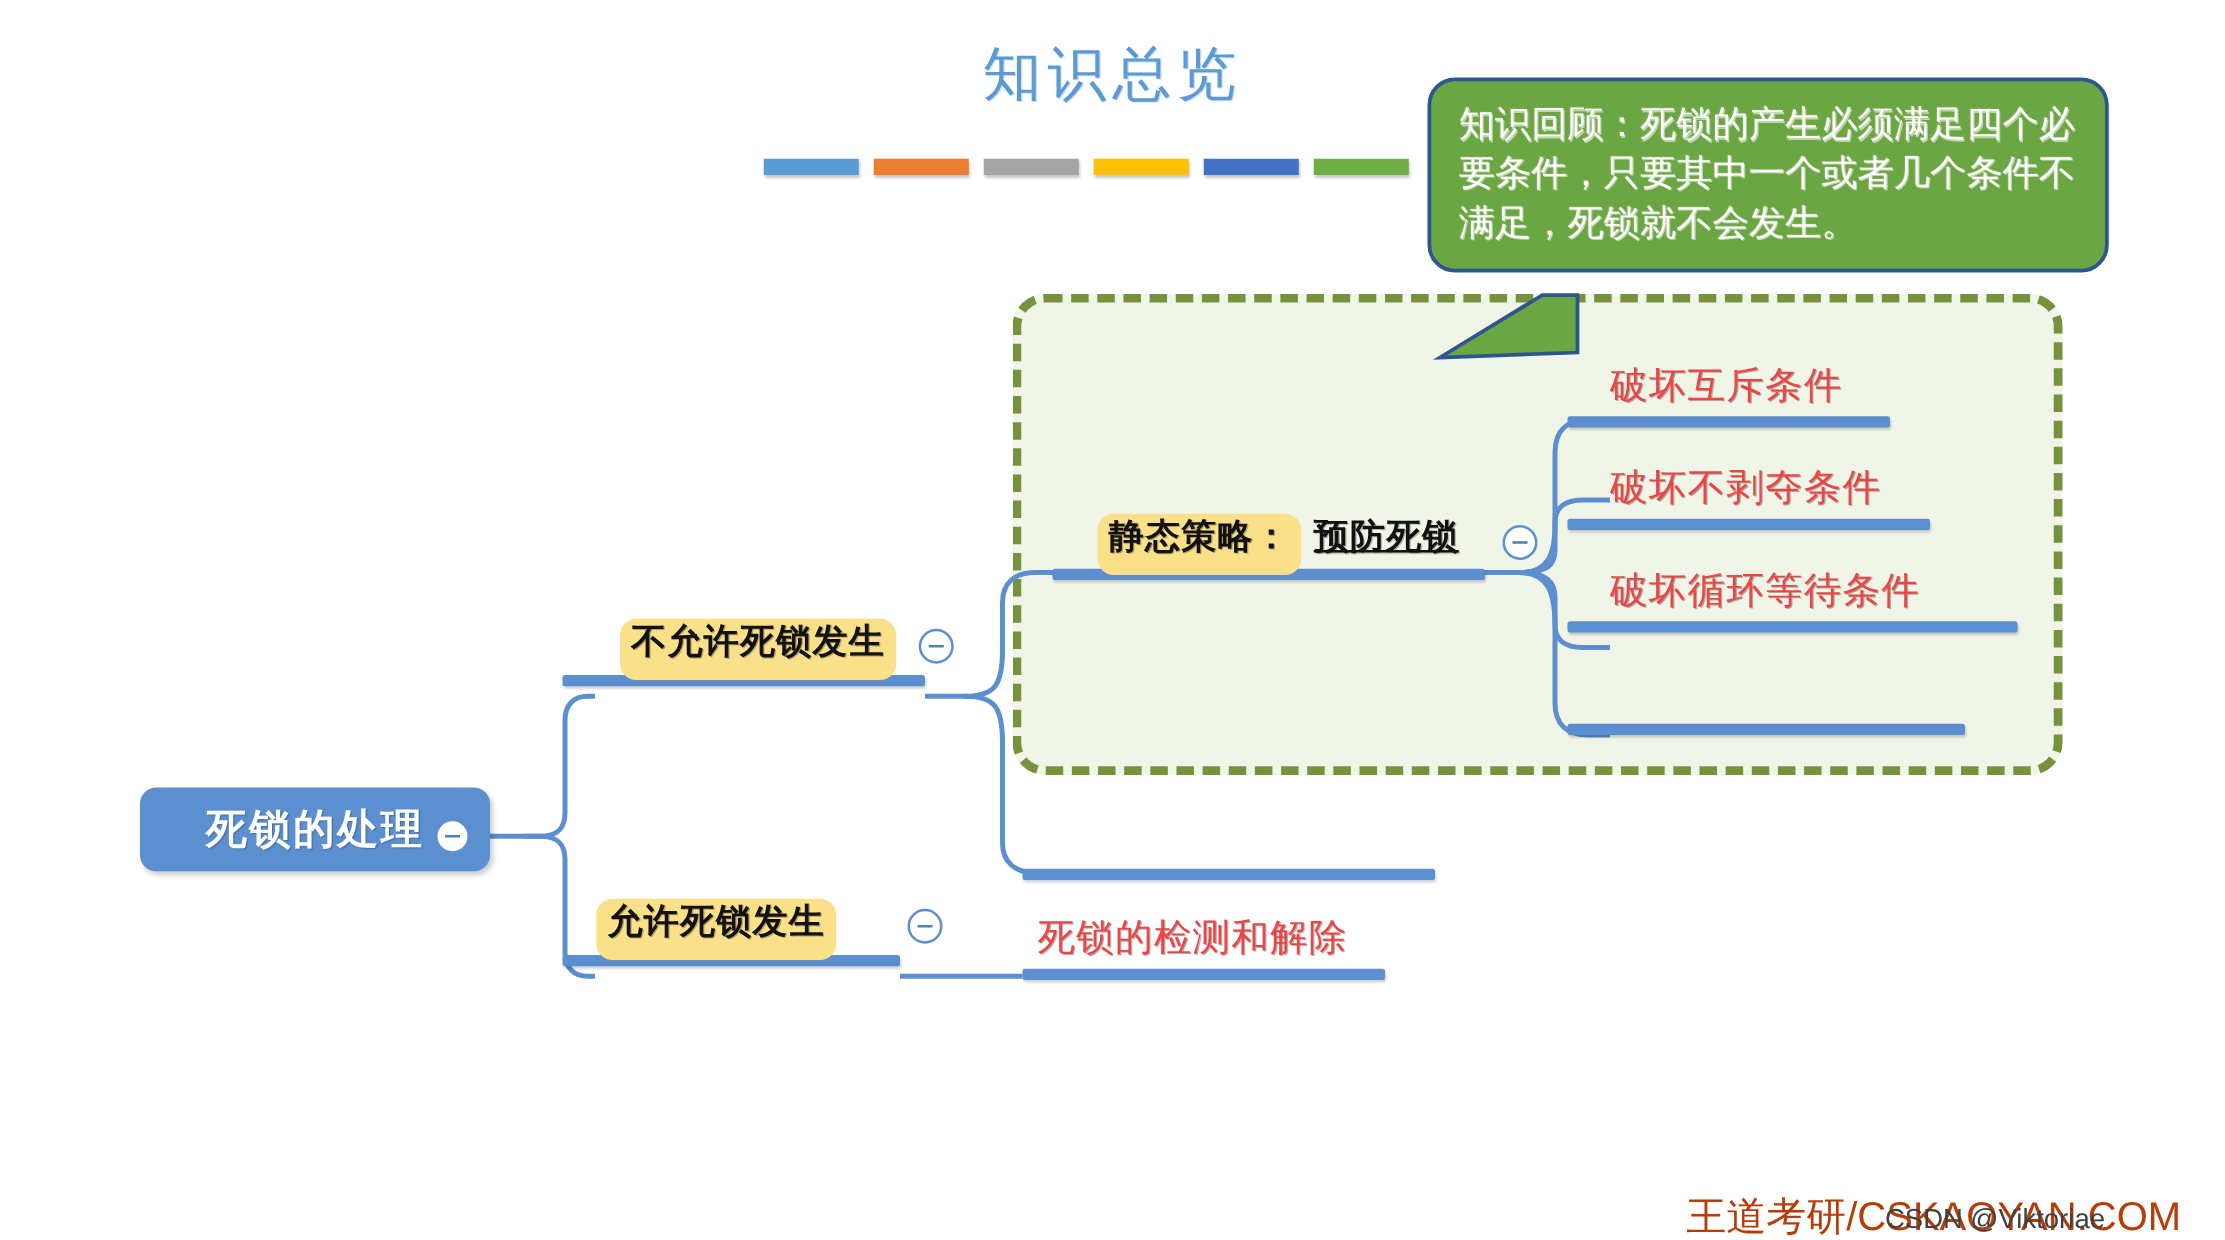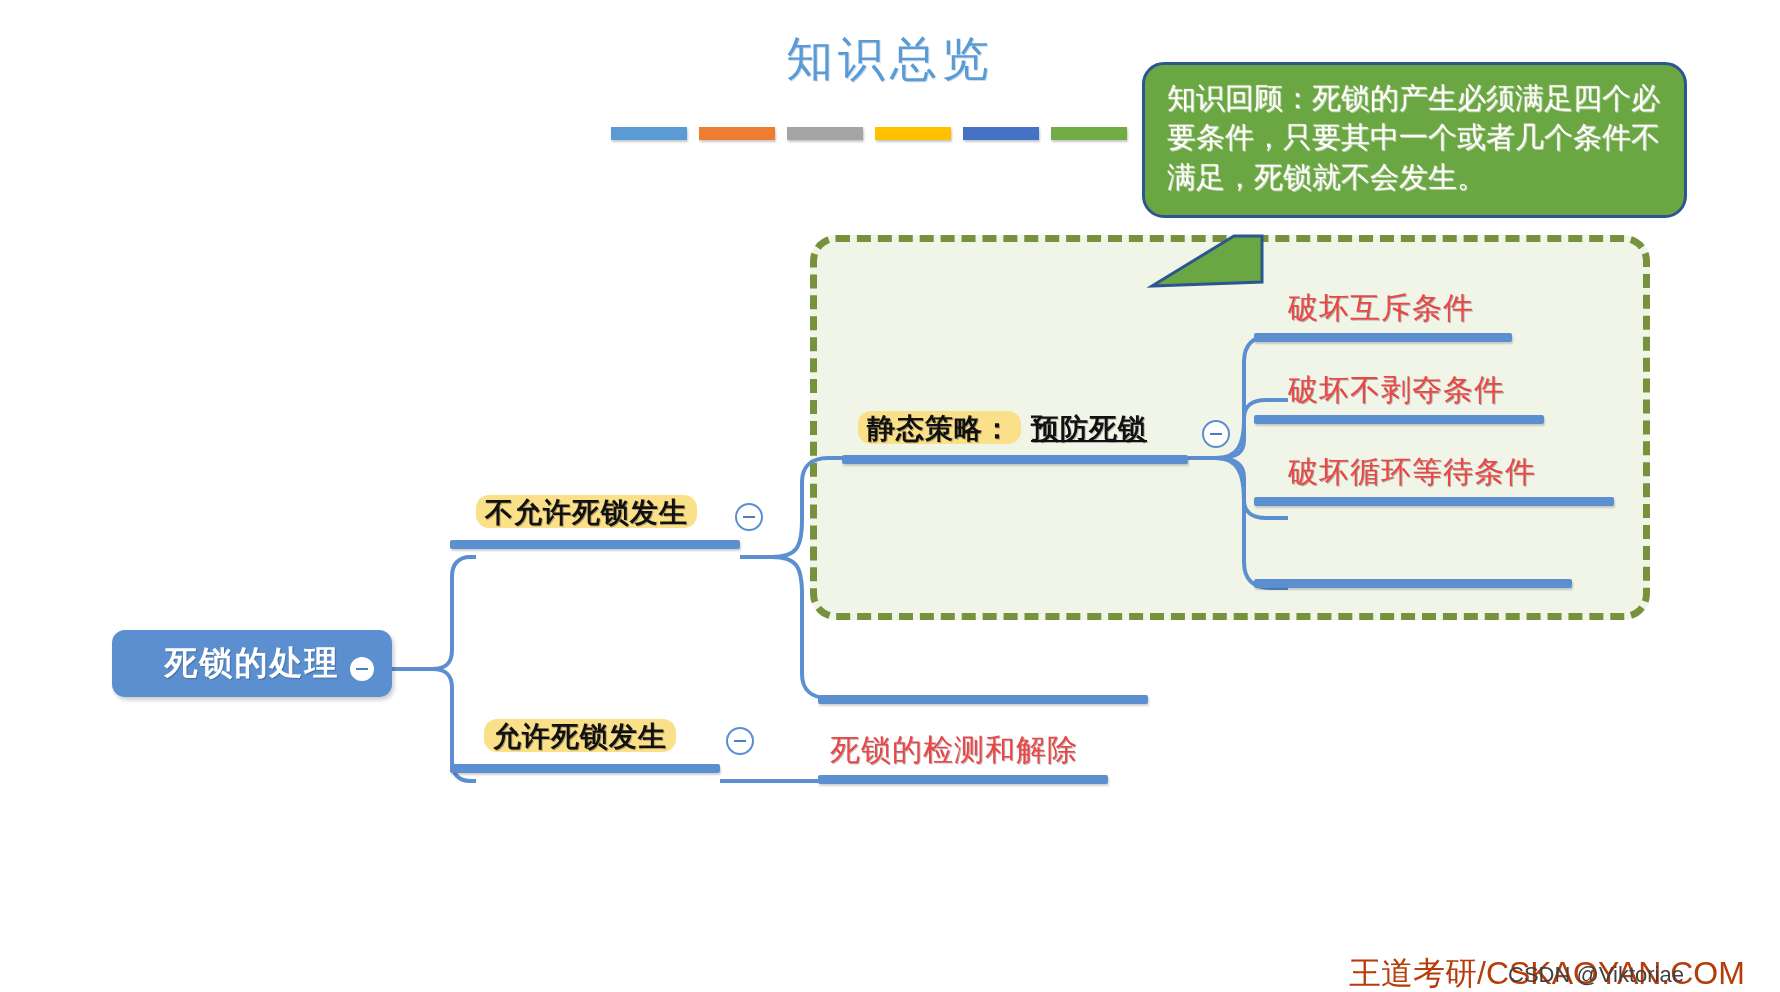--- a/index.html
+++ b/index.html
@@ -63,21 +63,21 @@
   .callout {
     position: absolute;
     left: 1142px;
     top: 62px;
     width: 545px;
     box-sizing: border-box;
     background: #6aa743;
     border: 3px solid #2d5590;
     border-radius: 22px;
     padding: 16px 20px 16px 22px;
-    font-family: Liberation Mono, monospace;
+    font-family: Liberation Sans, sans-serif;
     font-size: 29px;
     line-height: 1.36;
     color: #ffffff;
     text-shadow: 1px 1px 0 rgba(255,255,255,.55), -1px -1px 0 rgba(140,170,100,.6);
     z-index: 20;
     letter-spacing: 0px;
   }
   .callout-tail {
     position: absolute;
     left: 1142px;
@@ -124,21 +124,22 @@
   .branch-label {
     font-size: 28px;
     font-weight: bold;
     color: #111111;
     text-shadow: 1px 1px 0 rgba(0,0,0,.28);
     letter-spacing: 1px;
   }
   .hl {
     background: #fbe08a;
     border-radius: 13px;
-    padding: 2px 9px 0 9px;
+    padding: 2px 9px 16px 9px;
+    margin-left: 20px;
   }
   .plain-label {
     font-size: 28px;
     font-weight: bold;
     color: #111111;
     text-shadow: 1px 1px 0 rgba(0,0,0,.25);
     letter-spacing: 1px;
   }
   .leaf-label {
     font-size: 30px;
@@ -245,21 +246,21 @@
 
   <div class="node root-node">死锁的处理</div>
   <div class="toggle" style="left:348px; top:655px;"></div>
 
   <div class="node" style="left:476px; top:494px;">
     <span class="branch-label hl">不允许死锁发生</span>
   </div>
   <div class="ubar" style="left:450px; top:540px; width:290px;"></div>
   <div class="toggle" style="left:735px; top:503px;"></div>
 
-  <div class="node" style="left:484px; top:718px;">
+  <div class="node" style="left:457px; top:718px;">
     <span class="branch-label hl">允许死锁发生</span>
   </div>
   <div class="ubar" style="left:450px; top:764px; width:270px;"></div>
   <div class="toggle" style="left:726px; top:727px;"></div>
 
   <div class="node" style="left:858px; top:410px;">
     <span class="branch-label hl">静态策略：</span><span class="plain-label" style="margin-left:10px;text-decoration:underline;">预防死锁</span>
   </div>
   <div class="ubar" style="left:842px; top:455px; width:346px;"></div>
   <div class="toggle" style="left:1202px; top:420px;"></div>

